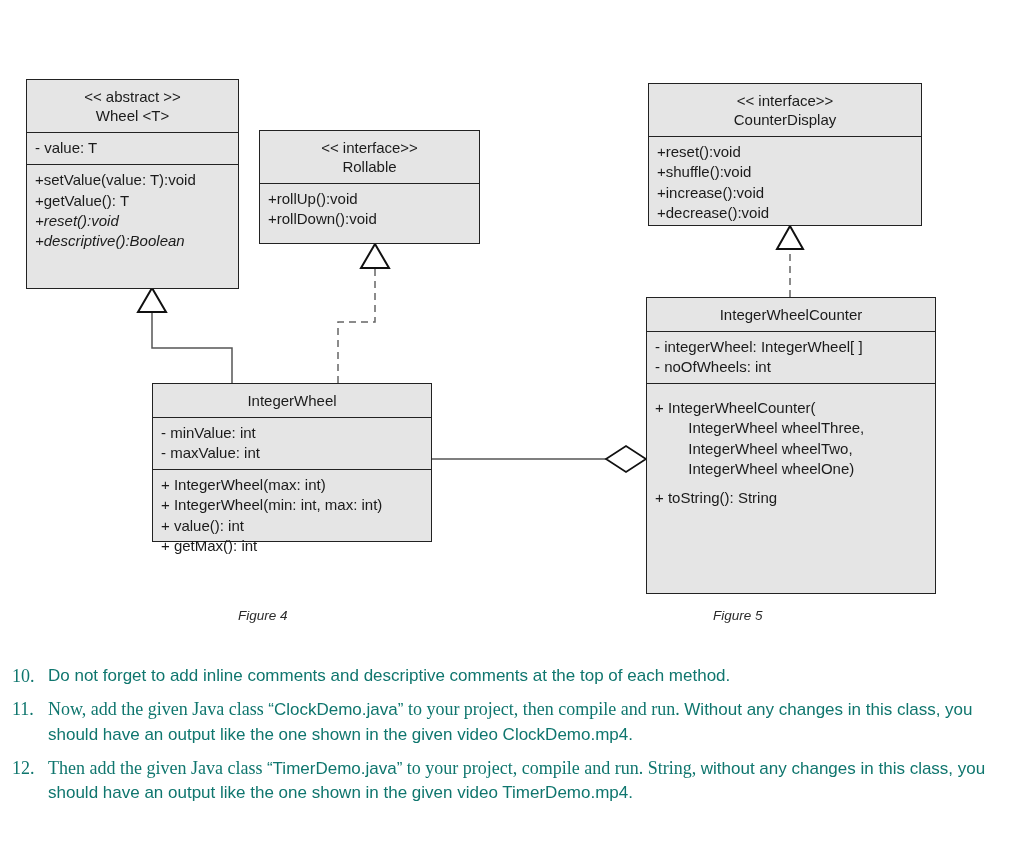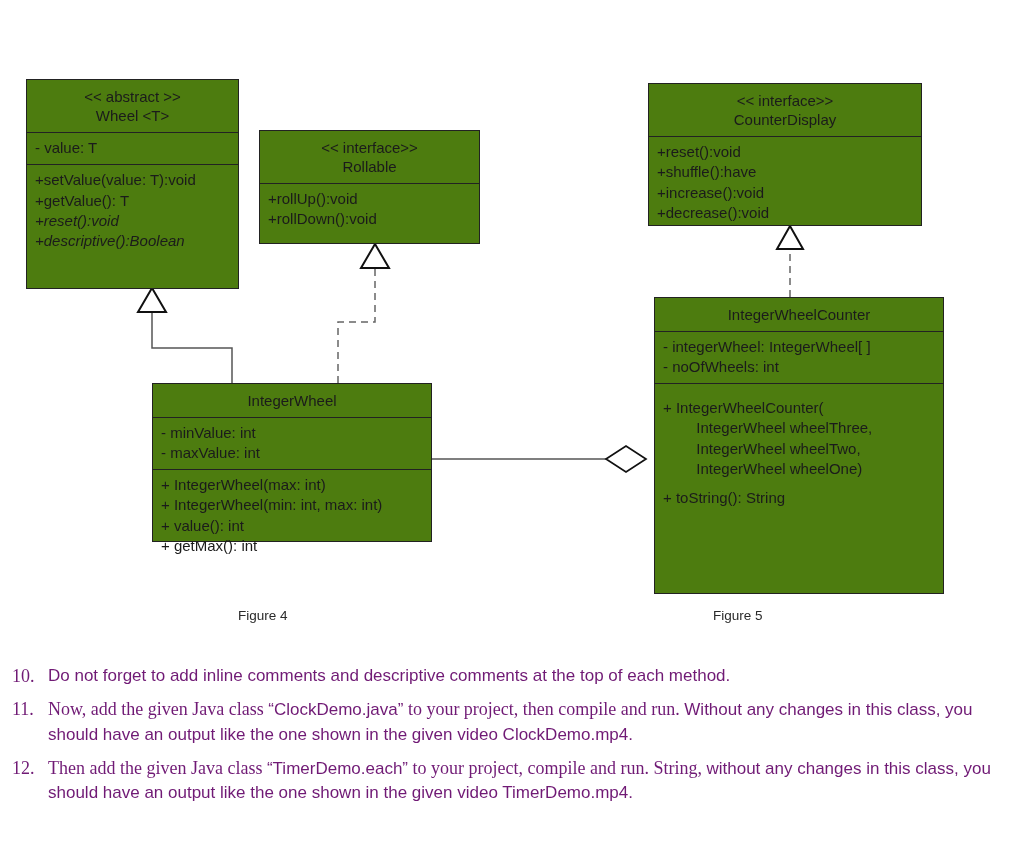--- a/index.html
+++ b/index.html
@@ -21,21 +21,21 @@
     left: 0; top: 0;
     width: 1024px;
     height: 660px;
   }
 
   
   .uml-box {
     position: absolute;
     box-sizing: border-box;
     border: 1.6px solid #222222;
-    background: #4d7c0f;
+    background: #e5e5e5;
     z-index: 3;
   }
   .uml-compartment {
     box-sizing: border-box;
     padding: 5px 8px 6px 8px;
   }
   .uml-compartment + .uml-compartment {
     border-top: 1.6px solid #222222;
   }
   .uml-header {
@@ -51,46 +51,47 @@
   .uml-line.italic { font-style: italic; }
   .uml-gap { height: 9px; }
 
   .fs15 { font-size: 15px; }
 
   
   #box-wheel              { left: 26px;  top: 79px;  width: 213px; height: 210px; }
   #box-rollable           { left: 259px; top: 130px; width: 221px; height: 114px; }
   #box-counterdisplay     { left: 648px; top: 83px;  width: 274px; height: 143px; }
   #box-integerwheel       { left: 152px; top: 383px; width: 280px; height: 159px; }
-  #box-integerwheelcounter{ left: 646px; top: 297px; width: 290px; height: 297px; margin-left: 8px; }
+  #box-integerwheelcounter{ left: 646px; top: 297px; width: 290px; height: 297px; }
 
   
   .figure-caption {
     position: absolute;
+    font-style: italic;
     font-size: 13.5px;
     color: #2a2a2a;
     z-index: 3;
   }
   #caption-figure4 { left: 238px; top: 608px; }
   #caption-figure5 { left: 713px; top: 608px; }
 
   
   #instructions {
     position: absolute;
     left: 0;
     top: 664px;
     width: 1024px;
   }
   .instruction-item {
     position: relative;
     padding-left: 48px;
     margin-bottom: 9px;
     font-size: 17px;
     line-height: 1.42;
-    color: #701a75;
+    color: #0f766e;
   }
   .instruction-number {
     position: absolute;
     left: 12px;
     top: 0;
     width: 32px;
     text-align: left;
   }
   .serif { font-family: "Liberation Serif", serif; font-size: 18px; }
   .sans  { font-family: Liberation Sans, sans-serif; font-size: 17px; }
@@ -148,21 +149,21 @@
   </div>
 </div>
 
 <div class="uml-box" id="box-counterdisplay">
   <div class="uml-compartment uml-header fs15">
     <div>&lt;&lt; interface&gt;&gt;</div>
     <div>CounterDisplay</div>
   </div>
   <div class="uml-compartment fs15">
     <div class="uml-line">+reset():void</div>
-    <div class="uml-line">+shuffle():have</div>
+    <div class="uml-line">+shuffle():void</div>
     <div class="uml-line">+increase():void</div>
     <div class="uml-line">+decrease():void</div>
   </div>
 </div>
 
 <div class="uml-box" id="box-integerwheel">
   <div class="uml-compartment uml-header fs15">
     <div>IntegerWheel</div>
   </div>
   <div class="uml-compartment fs15">
@@ -195,14 +196,14 @@
     <div class="uml-line">+ toString(): String</div>
   </div>
 </div>
 
 <div class="figure-caption" id="caption-figure4">Figure 4</div>
 <div class="figure-caption" id="caption-figure5">Figure 5</div>
 
 <div id="instructions">
     <div class="instruction-item"><span class="instruction-number serif">10.</span><span class="sans">Do not forget to add inline comments and descriptive comments at the top of each method.</span></div>
     <div class="instruction-item"><span class="instruction-number serif">11.</span><span class="serif">Now, add the given Java class </span><span class="sans">“ClockDemo.java”</span><span class="serif"> to your project, then compile and run. </span><span class="sans">Without any changes in this class, you should have an output like the one shown in the given video ClockDemo.mp4.</span></div>
-    <div class="instruction-item"><span class="instruction-number serif">12.</span><span class="serif">Then add the given Java class </span><span class="sans">“TimerDemo.each”</span><span class="serif"> to your project, compile and run. String, </span><span class="sans">without any changes in this class, you should have an output like the one shown in the given video TimerDemo.mp4.</span></div>
+    <div class="instruction-item"><span class="instruction-number serif">12.</span><span class="serif">Then add the given Java class </span><span class="sans">“TimerDemo.java”</span><span class="serif"> to your project, compile and run. String, </span><span class="sans">without any changes in this class, you should have an output like the one shown in the given video TimerDemo.mp4.</span></div>
   </div>
 
 </body></html>

